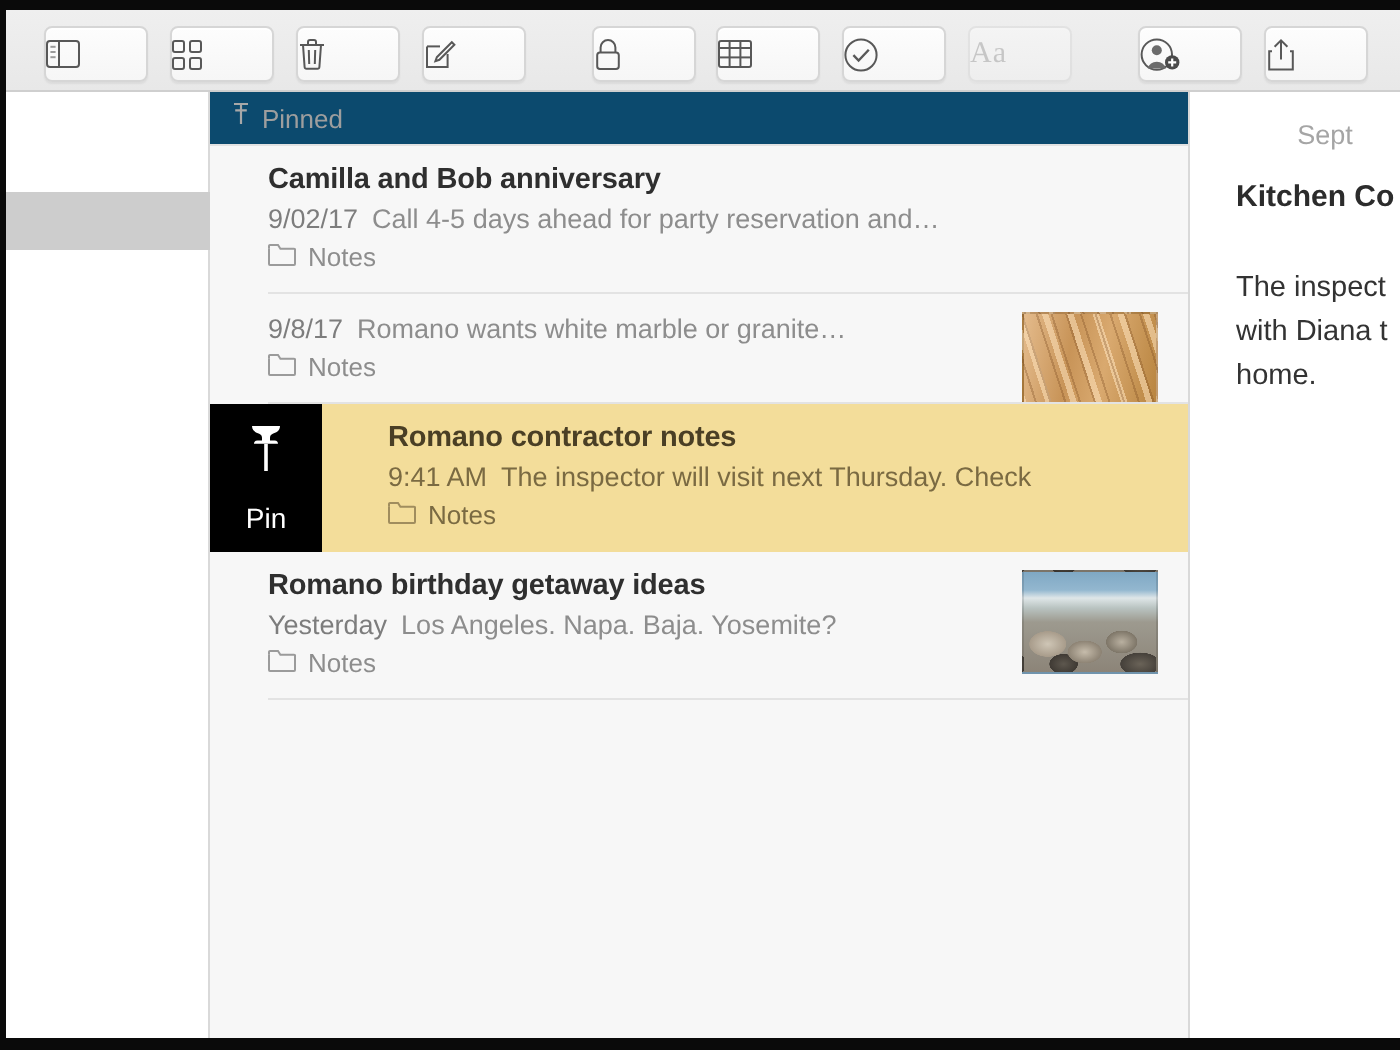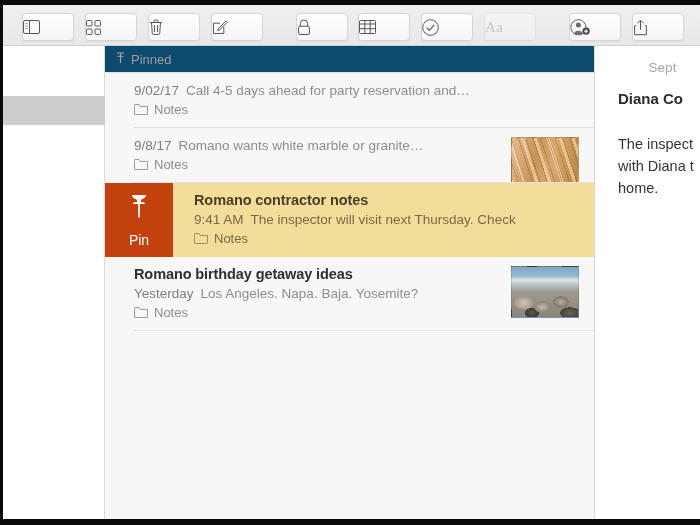--- a/index.html
+++ b/index.html
@@ -80,22 +80,22 @@
       radial-gradient(ellipse 10px 7px at 30% 92%, #5d574e 0%, #3f3a34 70%, rgba(0,0,0,0) 72%),
       radial-gradient(ellipse 14px 8px at 88% 92%, #6a6358 0%, #45403a 70%, rgba(0,0,0,0) 72%),
       linear-gradient(to bottom,#7fa8c4 0%,#93b7cf 18%,#dfe6e8 26%,#b9c3c1 36%,#9d9a8f 50%,#8c8478 100%);
   }
 
   
   .row-swiped{background:#f3dd9a;}
   .row-swiped .n-title{color:#4a3f25;}
   .row-swiped .n-sub,.row-swiped .n-date,.row-swiped .n-snip,.row-swiped .ftxt{color:#7a6a42;}
   .pin-action{
-    position:absolute;left:0;top:0;width:68px;height:100%;
-    background:#c2410c;display:flex;flex-direction:column;
+    position:absolute;left:0;top:0;width:56px;height:100%;
+    background:#000000;display:flex;flex-direction:column;
     align-items:center;justify-content:center;
   }
   .pin-action .plabel{font-size:14px;color:#fff;margin-top:7px;}
   .swipe-body{margin-left:70px;padding:8px 0 9px 19px;position:relative;}
 
   
   .detail{
     position:absolute;left:596px;top:46px;width:104px;height:473px;
     background:#fff;overflow:hidden;
   }
@@ -225,20 +225,21 @@
       <span>
         <svg width="9" height="12" viewBox="0 0 9 12">
             <path d="M1 1h7M4.5 1v3.2M1.6 4.2h5.8M4.5 4.2V11" stroke="#a8a8a8" fill="none" stroke-width="1.1"></path>
           </svg>
       </span>
       <span class="ptxt">Pinned</span>
     </div>
 
     <div class="note-row">
       <div class="inner">
+        <div class="n-title">Camilla and Bob anniversary</div>
         <div class="n-sub"><span class="n-date">9/02/17</span><span class="n-snip">Call 4-5 days ahead for party reservation and…</span></div>
         <div class="n-folder">
           <span>
             <svg width="14" height="11" viewBox="0 0 14 11">
                 <path d="M0.5 2.4V10a.5.5 0 0 0 .5.5h12a.5.5 0 0 0 .5-.5V2.4" fill="none" stroke="#9b9b9b"></path>
                 <path d="M0.5 2.4V1a.5.5 0 0 1 .5-.5h4l1.2 1.9H13a.5.5 0 0 1 .5.5" fill="none" stroke="#9b9b9b"></path>
               </svg>
           </span>
           <span class="ftxt">Notes</span>
         </div>
@@ -303,21 +304,21 @@
         </div>
         <div class="thumb beach"></div>
       </div>
       <div class="sep"></div>
     </div>
 
   </div>
 
   <div class="detail">
     <div class="d-date">Sept</div>
-    <div class="d-title">Diana Co</div>
+    <div class="d-title">Kitchen Co</div>
     <div class="d-body">The inspect
 with Diana t
 home.</div>
   </div>
 
   <div class="left-band"></div>
   <div class="bottom-band"></div>
 </div>
 
 </body></html>

